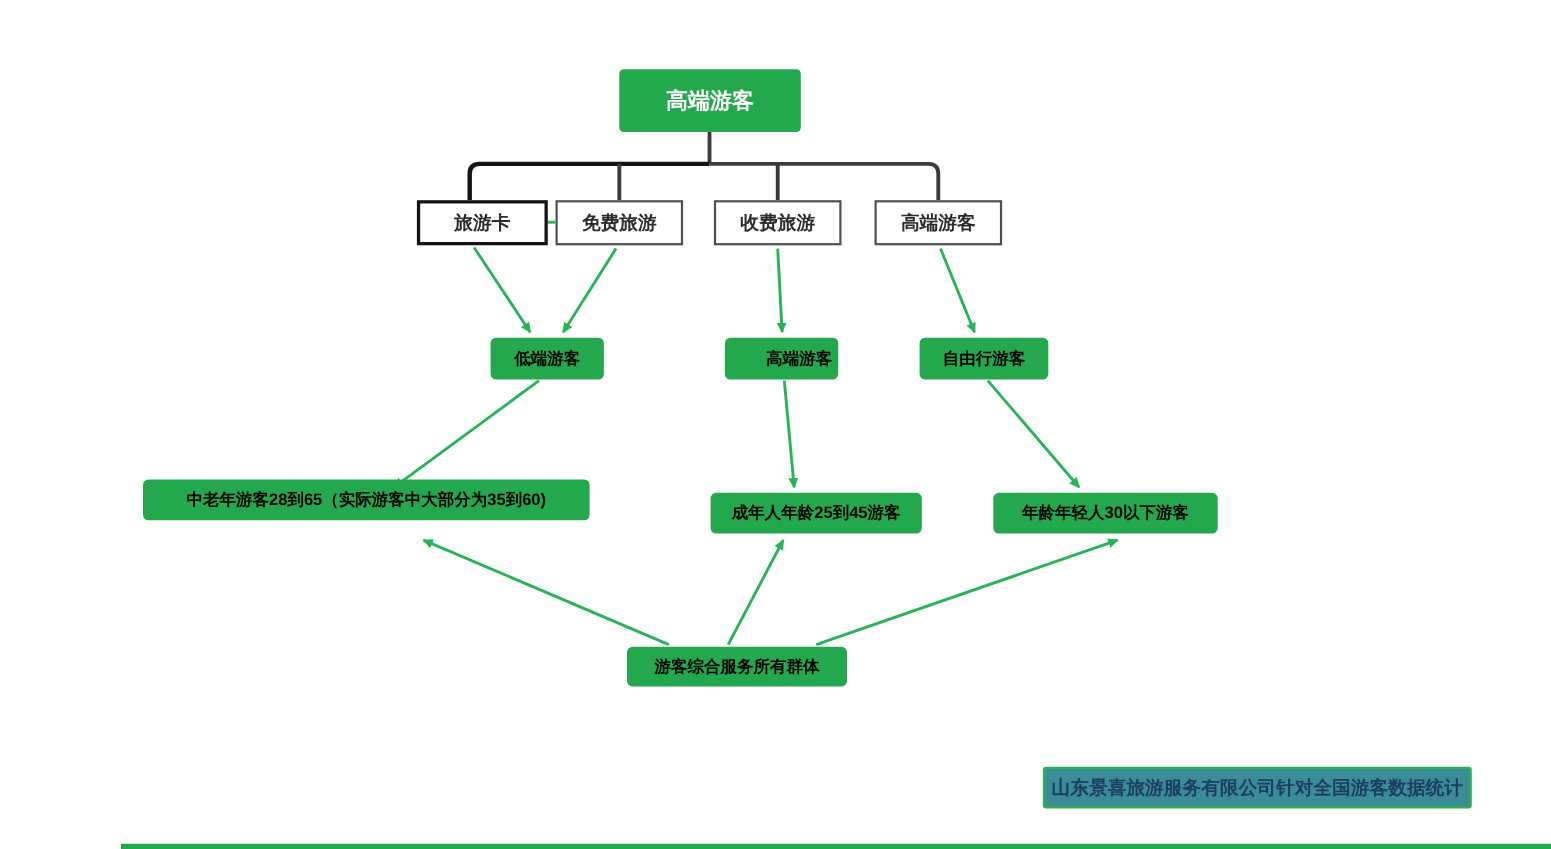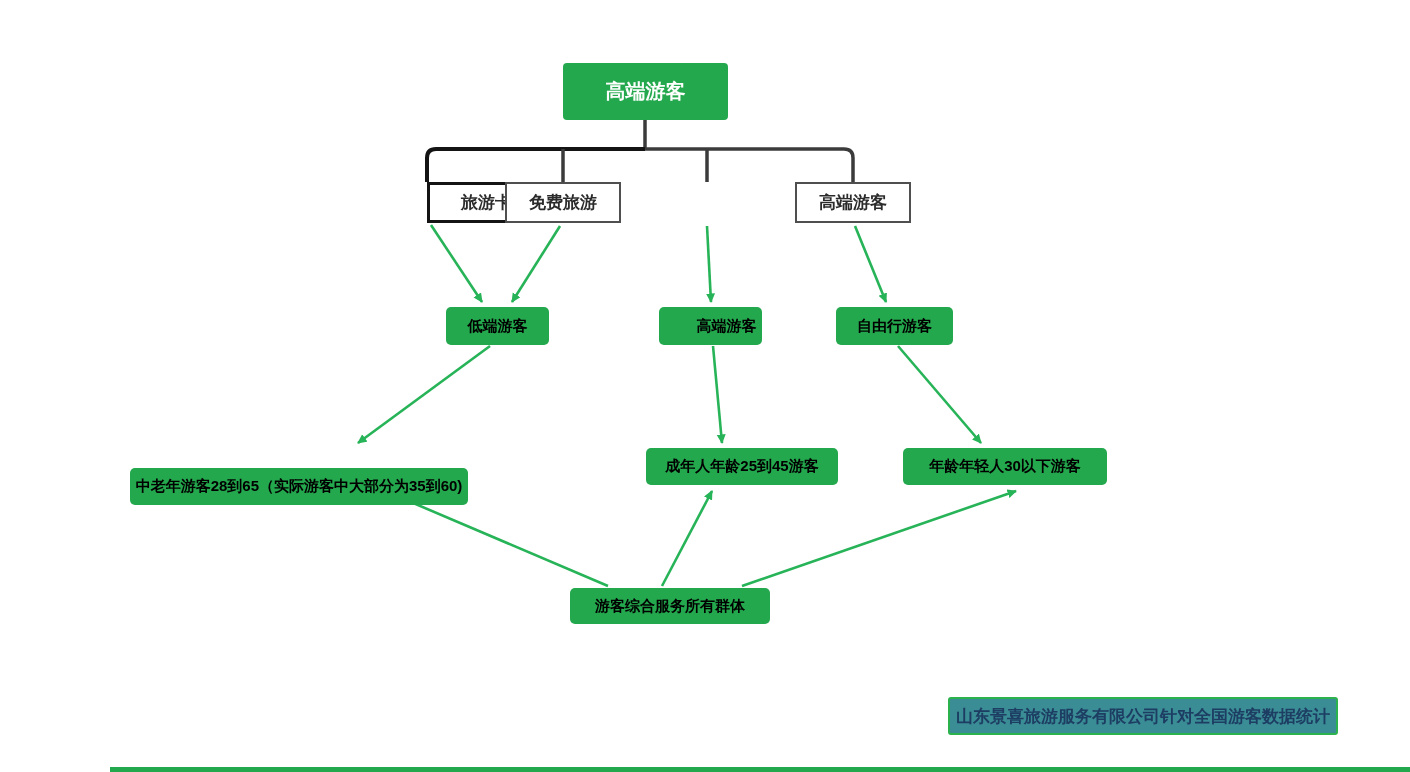--- a/index.html
+++ b/index.html
@@ -50,29 +50,30 @@
     <path class="arrow" d="M490 346 L358 443"></path>
     <path class="arrow" d="M713 346 L722 443"></path>
     <path class="arrow" d="M898 346 L981 443"></path>
     <path class="arrow" d="M608 586 L385 491"></path>
     <path class="arrow" d="M662 586 L712 491"></path>
     <path class="arrow" d="M742 586 L1016 491"></path>
   </svg>
 
   <div class="node node-root" style="left:563px; top:63px; width:165px; height:57px;">高端游客</div>
 
-  <div class="node node-white node-white-hl" style="left:379px; top:182px; width:119px; height:41px;margin-left:48px;">旅游卡</div>
+  <div class="node node-white node-white-hl" style="left:379px; top:182px; width:119px; height:41px;">旅游卡</div>
   <div class="node node-white" style="left:505px; top:182px; width:116px; height:41px;">免费旅游</div>
+  <div class="node node-white" style="left:649px; top:182px; width:116px; height:41px;">收费旅游</div>
   <div class="node node-white" style="left:795px; top:182px; width:116px; height:41px;">高端游客</div>
 
   <div class="node node-green" style="left:446px; top:307px; width:103px; height:38px;">低端游客</div>
   <div class="node node-green" style="left:659px; top:307px; width:103px; height:38px;padding-left:32px;">高端游客</div>
   <div class="node node-green" style="left:836px; top:307px; width:117px; height:38px;">自由行游客</div>
 
-  <div class="node node-green" style="left:130px; top:468px; width:338px; height:37px;">中老年游客28到65（实际游客中大部分为35到60)</div>
+  <div class="node node-green" style="left:130px; top:436px; width:406px; height:37px;">中老年游客28到65（实际游客中大部分为35到60)</div>
   <div class="node node-green" style="left:622px; top:448px; width:192px; height:37px;margin-left:24px;">成年人年龄25到45游客</div>
   <div class="node node-green" style="left:903px; top:448px; width:204px; height:37px;">年龄年轻人30以下游客</div>
 
   <div class="node node-green" style="left:570px; top:588px; width:200px; height:36px;">游客综合服务所有群体</div>
 
   <div class="node node-caption" style="left:948px; top:697px; width:390px; height:38px;">山东景喜旅游服务有限公司针对全国游客数据统计</div>
 
   <div class="hscrollbar"></div>
 </div>
 

